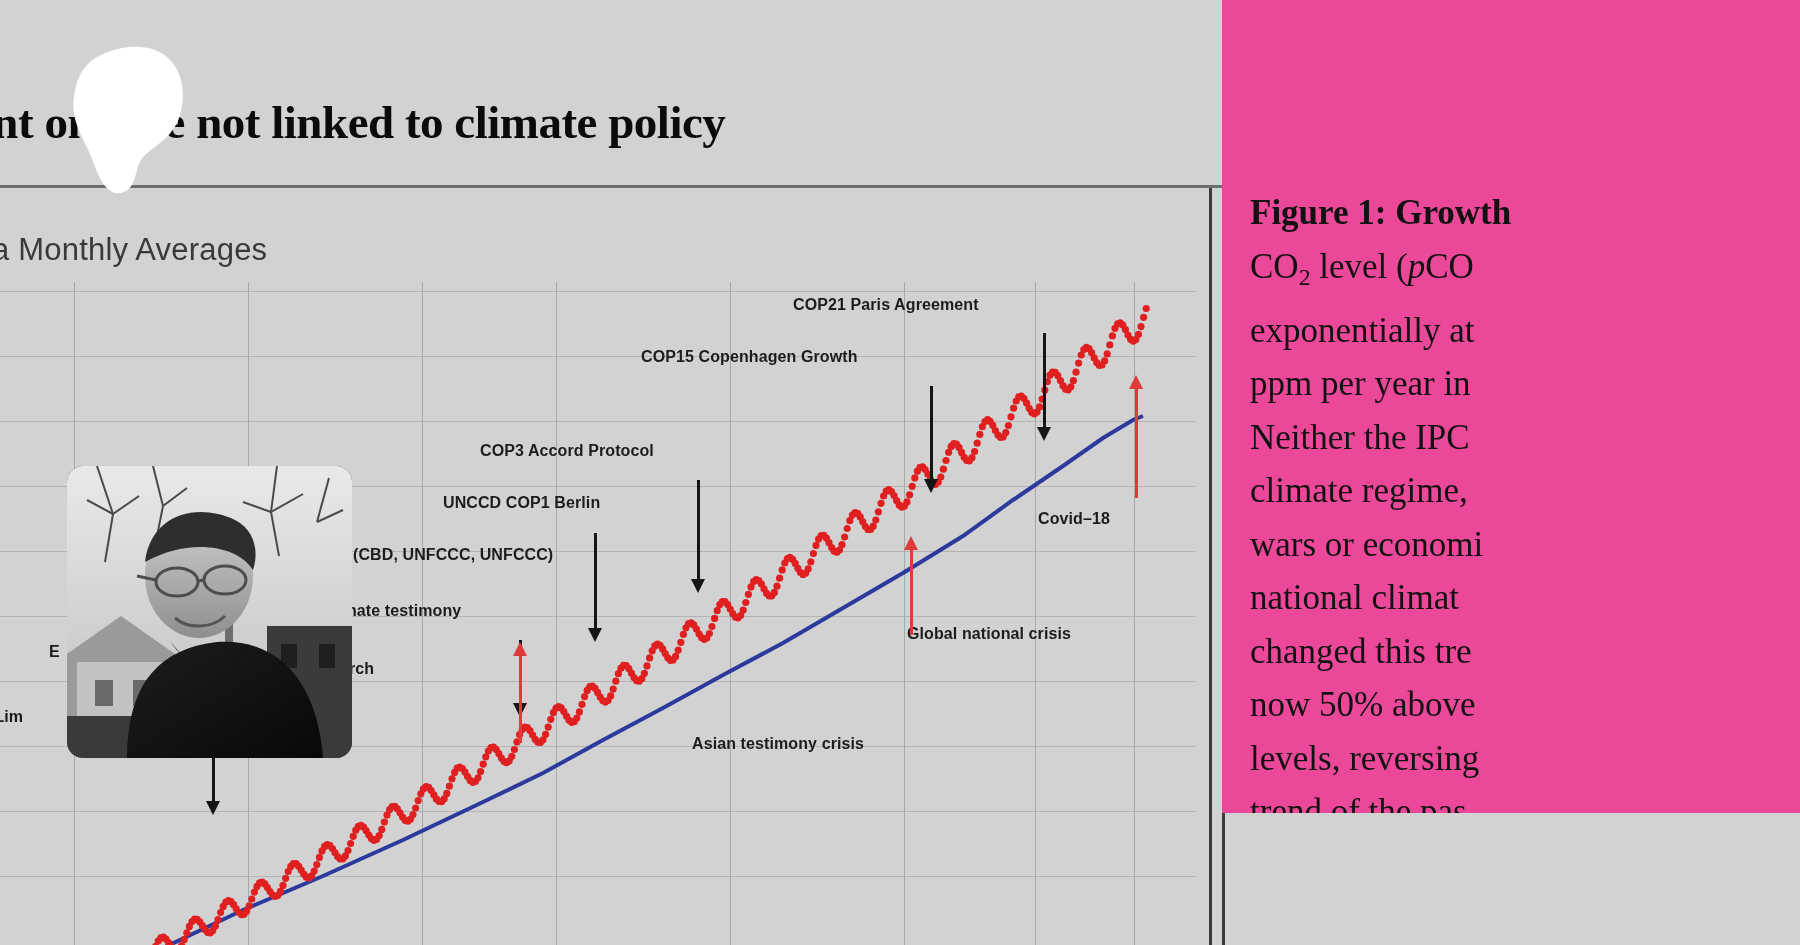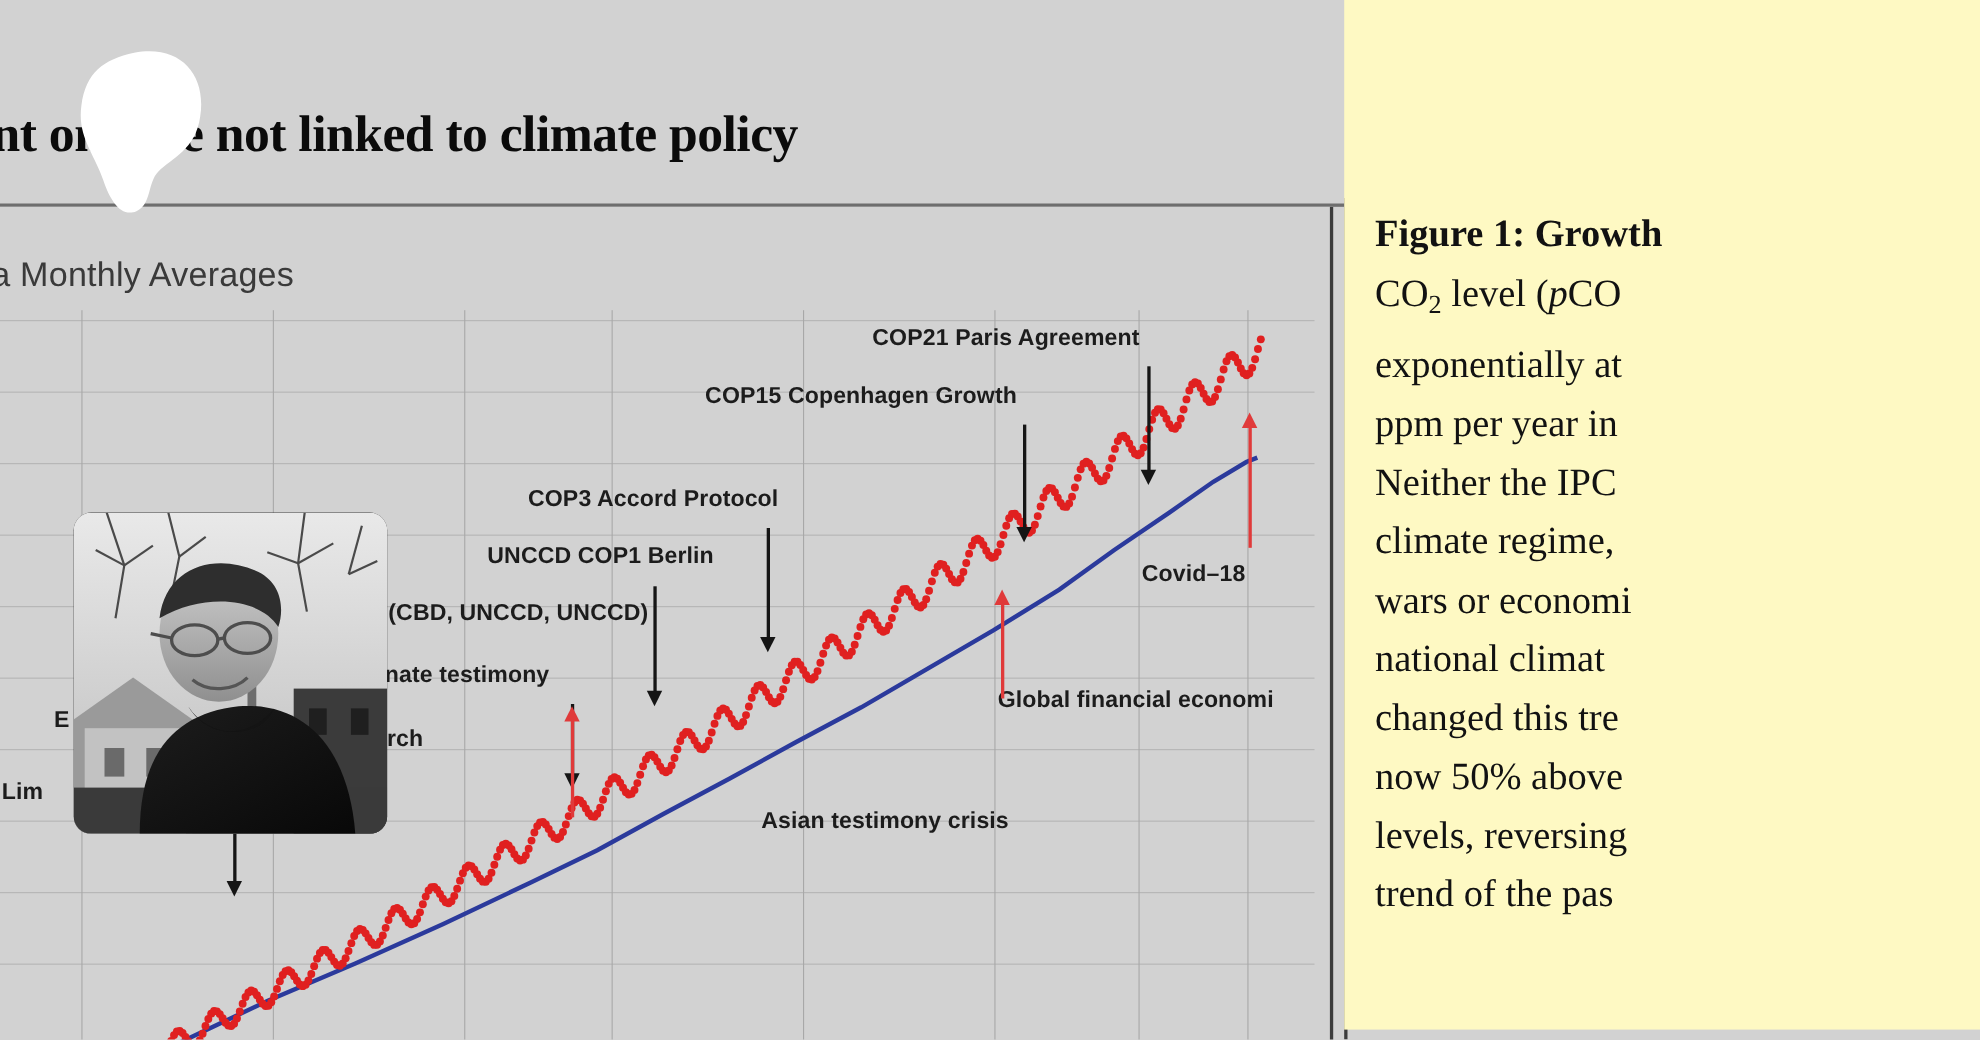--- a/index.html
+++ b/index.html
@@ -32,21 +32,21 @@
   #chart-subtitle{
     position:absolute;left:-8px;top:232px;
     font-size:31px;color:#3a3a3a;white-space:nowrap;letter-spacing:.2px;
   }
 
   
   .hgrid{position:absolute;left:-20px;width:1232px;height:1px;background:#b4b4b4;}
   .vgrid{position:absolute;top:282px;width:1px;height:663px;background:#a8a8a8;}
 
   
-  .ann{position:absolute;font-weight:bold;font-size:21px;color:#1c1c1c;white-space:nowrap;letter-spacing:.1px;}
+  .ann{position:absolute;font-weight:bold;font-size:16px;color:#1c1c1c;white-space:nowrap;letter-spacing:.1px;}
 
   
   .arrow-down{position:absolute;width:3px;background:#151515;}
   .arrow-down::after{
     content:"";position:absolute;left:-6px;bottom:-13px;
     border-left:7.5px solid transparent;border-right:7.5px solid transparent;
     border-top:14px solid #151515;
   }
   .arrow-up{position:absolute;width:3px;background:#e03a3a;}
   .arrow-up::after{
@@ -62,22 +62,22 @@
     position:absolute;left:67px;top:466px;width:285px;height:292px;
     border-radius:16px;overflow:hidden;background:#2a2a2a;
   }
   #webcam svg{display:block;width:100%;height:100%;}
 
   
   #cursor-blob{position:absolute;left:60px;top:40px;width:140px;height:155px;}
 
   
   #paper-col{
-    position:absolute;left:1222px;top:0;width:578px;height:936px;
-    background:#fef9c3;overflow:hidden;
+    position:absolute;left:1222px;top:0;width:578px;height:813px;
+    background:#ec4899;overflow:hidden;
   }
   #paper-divider{position:absolute;left:1222px;top:180px;width:3px;height:765px;background:#3c3c3c;}
   #paper-text{
     position:absolute;left:28px;top:186px;width:620px;
     font-family:"Liberation Serif",serif;
     font-size:35px;line-height:53.5px;color:#121212;
     white-space:nowrap;
   }
   #paper-text .ln{display:block;}
   #paper-text .fig{font-weight:bold;}
@@ -504,27 +504,27 @@
           <circle cx="1158.0" cy="138.6" r="3.6" fill="#e02020"></circle>
           <circle cx="1160.6" cy="129.3" r="3.6" fill="#e02020"></circle>
           <circle cx="1163.2" cy="120.5" r="3.6" fill="#e02020"></circle>
         </g>
     </svg>
 
     <div class="ann" style="left:810px;top:108px">COP21 Paris Agreement</div>
     <div class="ann" style="left:658px;top:160px">COP15 Copenhagen Growth</div>
     <div class="ann" style="left:497px;top:254px">COP3 Accord Protocol</div>
     <div class="ann" style="left:460px;top:306px">UNCCD COP1 Berlin</div>
-    <div class="ann" style="left:370px;top:358px">(CBD, UNCCD, UNCCD)</div>
+    <div class="ann" style="left:370px;top:358px">(CBD, UNFCCC, UNFCCC)</div>
     <div class="ann" style="left:355px;top:414px">enate testimony</div>
     <div class="ann" style="left:357px;top:472px">arch</div>
     <div class="ann" style="left:66px;top:455px">E</div>
     <div class="ann" style="left:-12px;top:520px">he Lim</div>
     <div class="ann" style="left:1055px;top:322px">Covid–18</div>
-    <div class="ann" style="left:924px;top:437px">Global financial economi</div>
+    <div class="ann" style="left:924px;top:437px">Global national crisis</div>
     <div class="ann" style="left:709px;top:547px">Asian testimony crisis</div>
 
     <div class="arrow-down" style="left:1060px;top:145px;height:95px"></div>
     <div class="arrow-down" style="left:947px;top:198px;height:94px"></div>
     <div class="arrow-down" style="left:714px;top:292px;height:100px"></div>
     <div class="arrow-down" style="left:611px;top:345px;height:96px"></div>
     <div class="arrow-down" style="left:536px;top:452px;height:64px"></div>
     <div class="arrow-down" style="left:229px;top:552px;height:62px"></div>
 
     <div class="arrow-up" style="left:1152px;top:200px;height:110px"></div>

